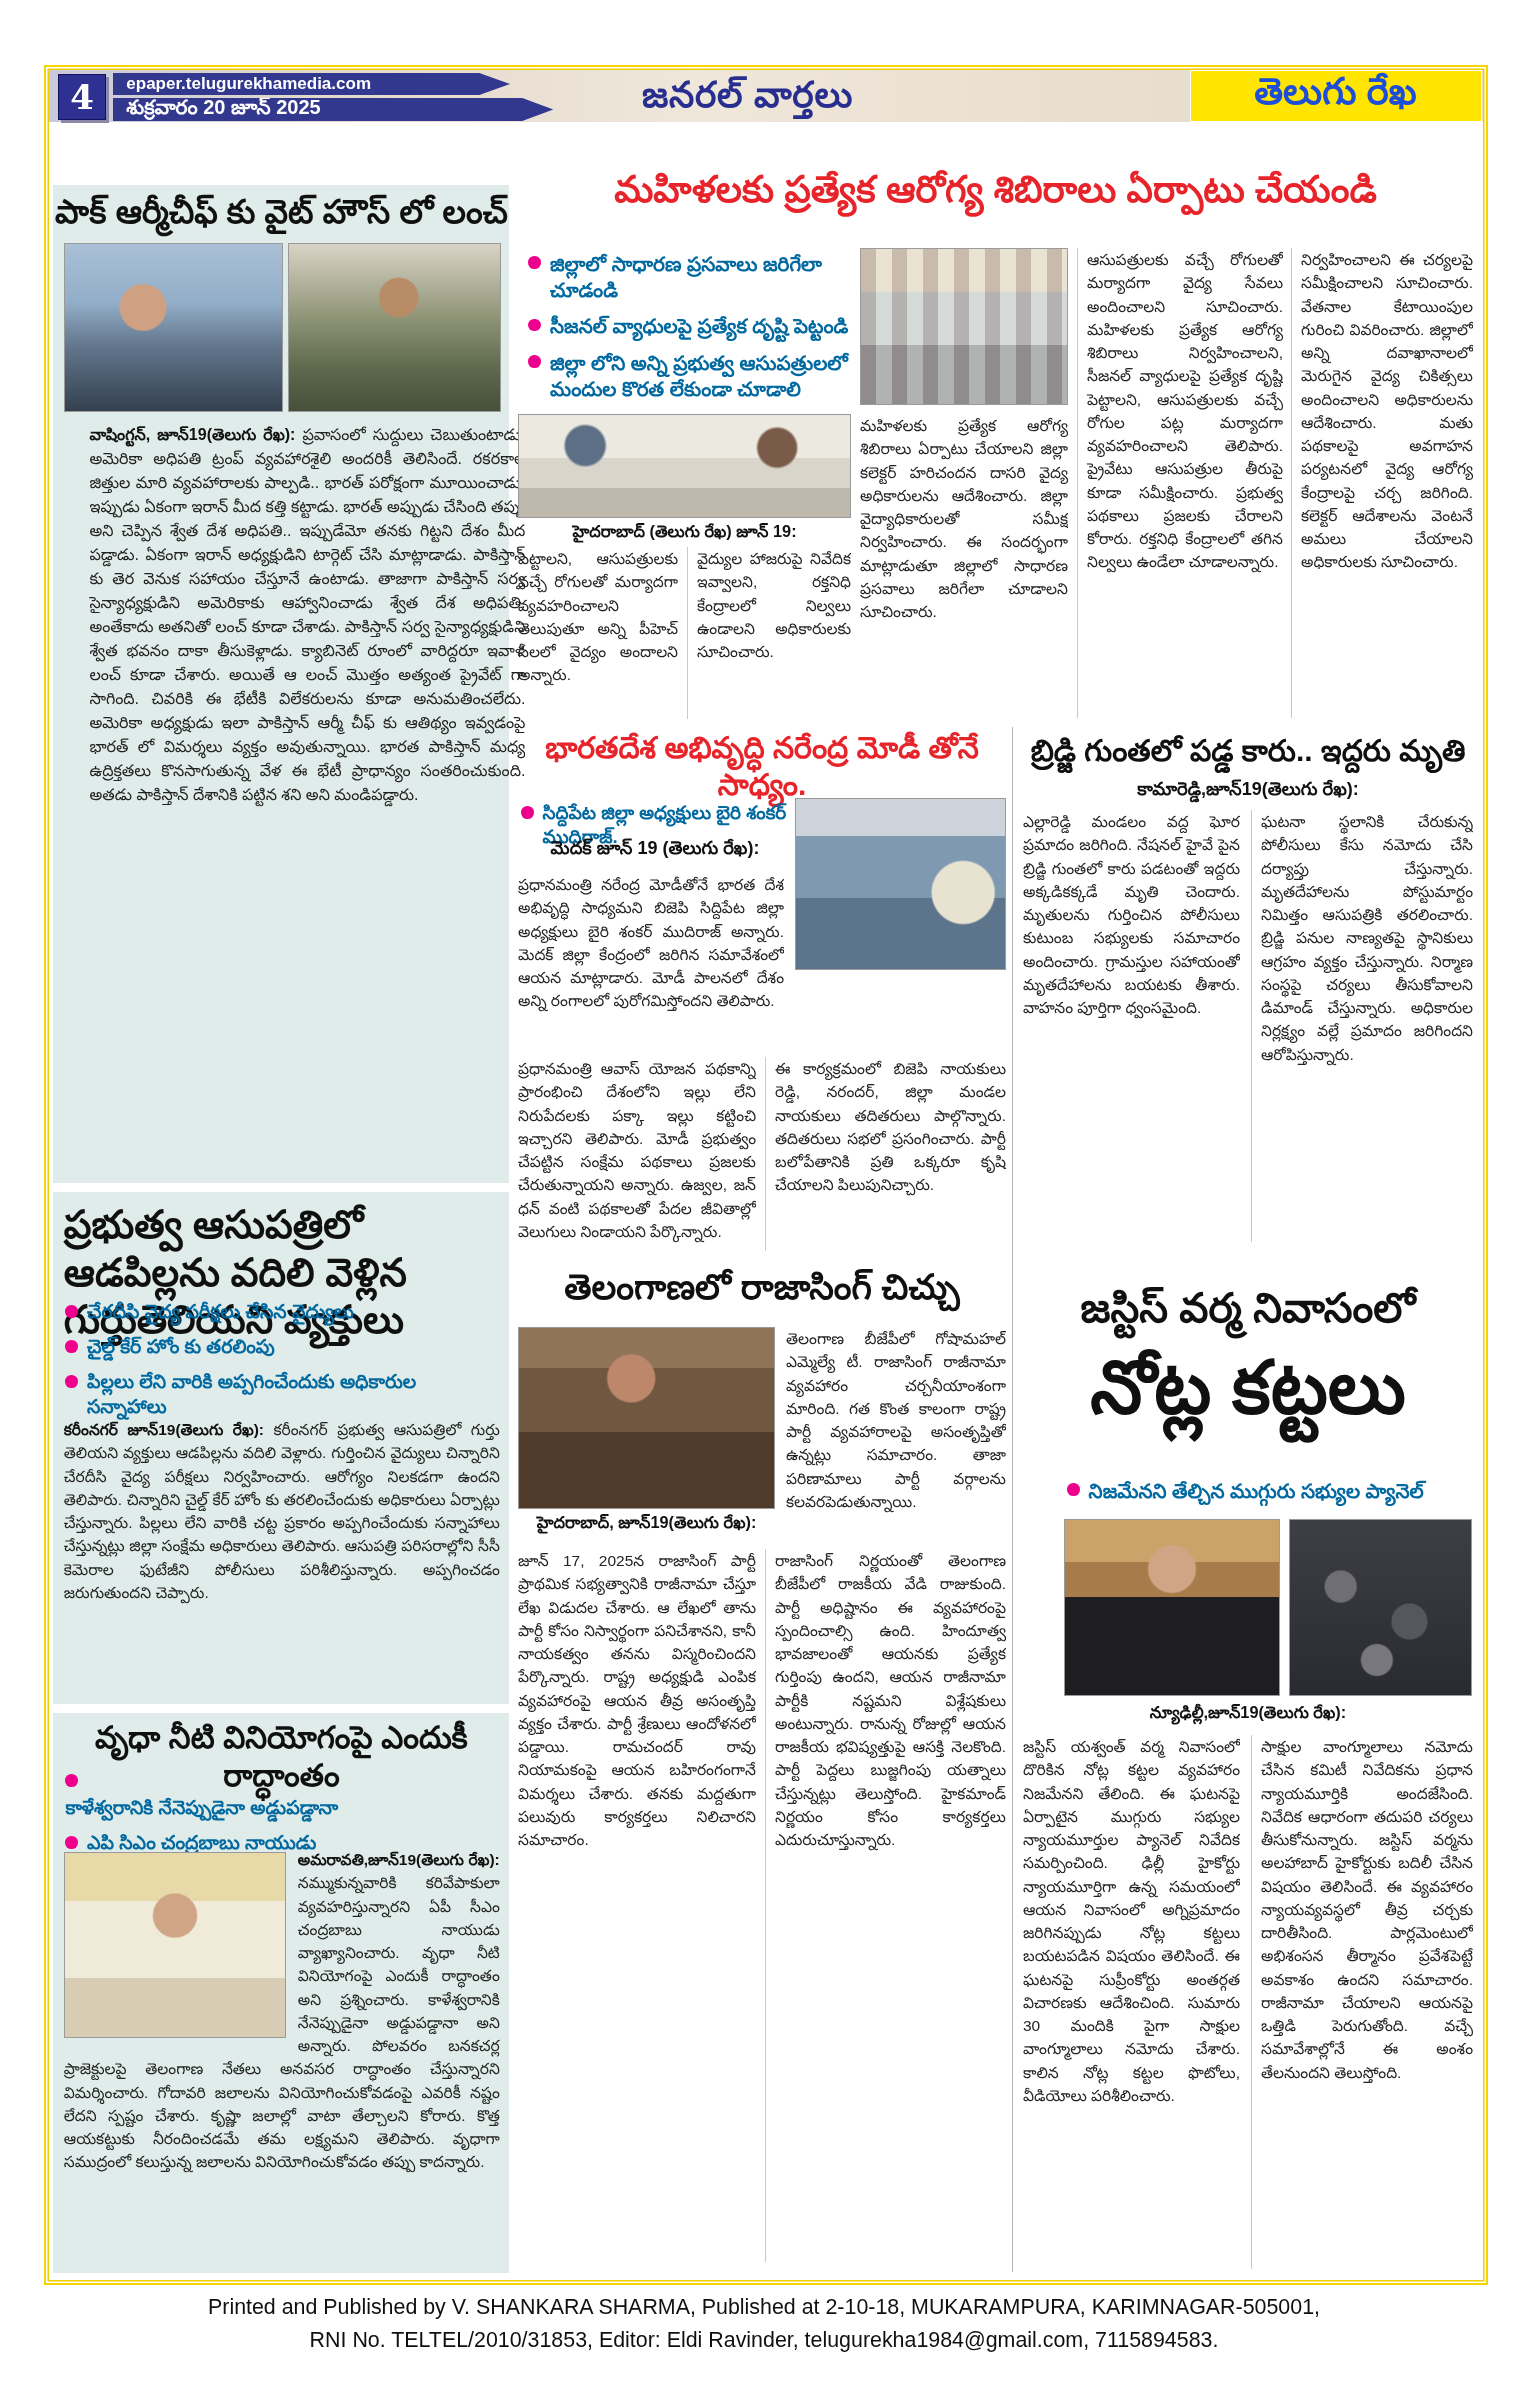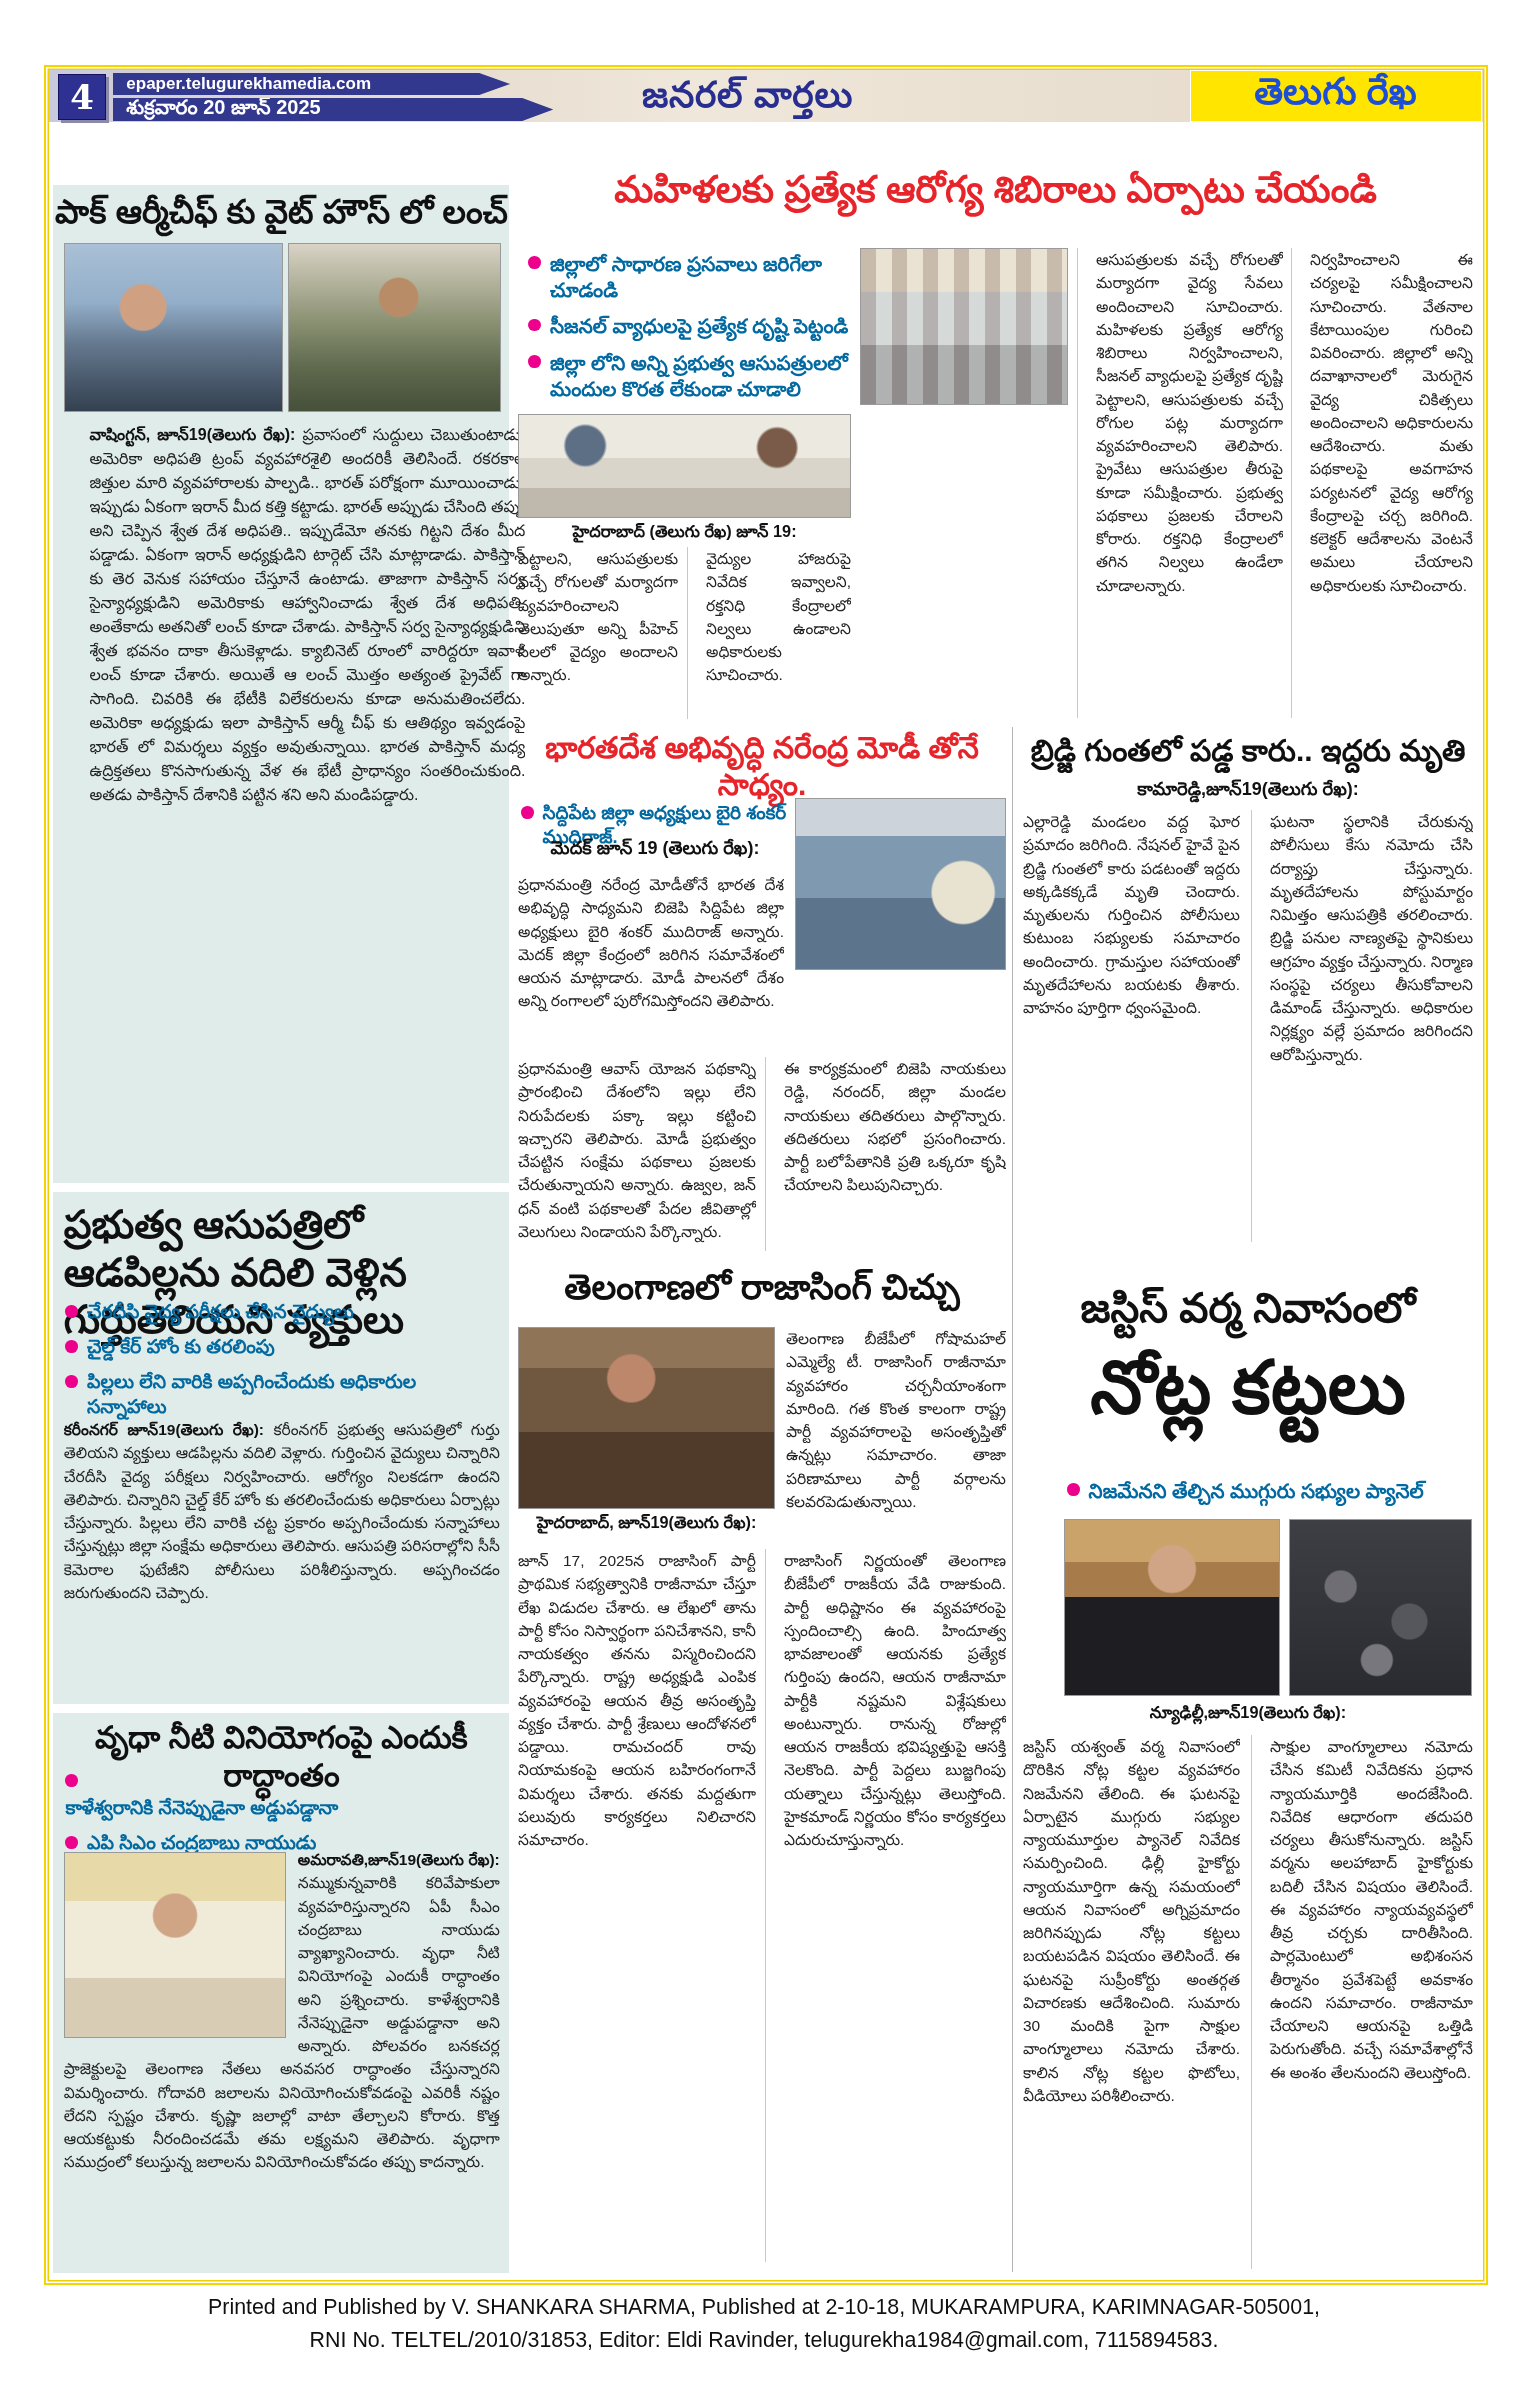--- a/index.html
+++ b/index.html
@@ -30,21 +30,21 @@
   .hl-red{color:#e8242b;}
   .center{text-align:center;}
   .col{position:absolute;overflow:hidden;text-align:justify;font-size:15.5px;line-height:1.5;color:#222;}
   .dl{font-weight:700;color:#111;}
   .cap{position:absolute;font-weight:700;font-size:16.3px;color:#111;text-align:center;}
   .photo{position:absolute;border:0.7px solid #9a9a9a;box-sizing:border-box;}
   .bullets{position:absolute;}
   .brow{display:flex;gap:9px;align-items:flex-start;font-weight:700;color:#0369a1;margin-bottom:10.4px;line-height:1.3;}
   .dot{width:12.6px;height:12.6px;border-radius:50%;background:#ec008c;flex:0 0 auto;margin-top:5.2px;}
   .vline{position:absolute;border-left:0.7px solid #b5b5b5;}
-  .colrule{border-left:0.7px solid #c9c9c9;padding-left:18px;box-sizing:border-box;}
+  .colrule{border-left:0.7px solid #c9c9c9;padding-left:9px;box-sizing:border-box;}
   
   .ph-trump{background:radial-gradient(circle at 36% 38%,#cfa182 0 13%,rgba(0,0,0,0) 14%),
             linear-gradient(180deg,#a9c0d6 0%,#93aec9 35%,#64788e 60%,#33404f 100%);}
   .ph-chief{background:radial-gradient(circle at 52% 32%,#b98c68 0 12%,rgba(0,0,0,0) 13%),
             linear-gradient(180deg,#d9d3c5 0%,#8d9375 45%,#5d684c 75%,#46503a 100%);}
   .ph-group{background:repeating-linear-gradient(90deg,rgba(123,94,74,.30) 0 15px,rgba(236,226,206,.28) 15px 31px),
             linear-gradient(180deg,#e9e3d6 0 28%,#cdd6dc 28% 62%,#99a0a8 62% 100%);}
   .ph-meeting{background:radial-gradient(circle at 20% 30%,#5c6f85 0 7%,rgba(0,0,0,0) 8%),
               radial-gradient(circle at 78% 32%,#7a5a48 0 7%,rgba(0,0,0,0) 8%),
               linear-gradient(180deg,#ece9e1 0 42%,#d9d5ca 42% 72%,#beb9ac 72% 100%);}
@@ -151,20 +151,23 @@
             <span>జిల్లా లోని అన్ని ప్రభుత్వ ఆసుపత్రులలో మందుల కొరత లేకుండా చూడాలి</span>
           </div>
         <div class="brow" style="font-size:20px;">
             <span class="dot"></span>
             <span>జిల్లా కలెక్టర్ హరిచందన దాసరి</span>
           </div>
       </div>
       <div class="photo ph-group" style="left:342px;top:81px;width:208px;height:157px;"></div>
       <div class="photo ph-meeting" style="left:0;top:247px;width:333px;height:104px;"></div>
       <div class="cap" style="left:0;top:355px;width:333px;">హైదరాబాద్ (తెలుగు రేఖ) జూన్ 19:</div>
+      <div class="col" style="left:342px;top:247px;width:208px;height:303px;">
+        <span>మహిళలకు ప్రత్యేక ఆరోగ్య శిబిరాలు ఏర్పాటు చేయాలని జిల్లా కలెక్టర్ హరిచందన దాసరి వైద్య అధికారులను ఆదేశించారు. జిల్లా వైద్యాధికారులతో సమీక్ష నిర్వహించారు. ఈ సందర్భంగా మాట్లాడుతూ జిల్లాలో సాధారణ ప్రసవాలు జరిగేలా చూడాలని సూచించారు.</span>
+      </div>
       <div class="col colrule" style="left:559px;top:81px;width:206px;height:470px;">
         <span>ఆసుపత్రులకు వచ్చే రోగులతో మర్యాదగా వైద్య సేవలు అందించాలని సూచించారు. మహిళలకు ప్రత్యేక ఆరోగ్య శిబిరాలు నిర్వహించాలని, సీజనల్ వ్యాధులపై ప్రత్యేక దృష్టి పెట్టాలని, ఆసుపత్రులకు వచ్చే రోగుల పట్ల మర్యాదగా వ్యవహరించాలని తెలిపారు. ప్రైవేటు ఆసుపత్రుల తీరుపై కూడా సమీక్షించారు. ప్రభుత్వ పథకాలు ప్రజలకు చేరాలని కోరారు. రక్తనిధి కేంద్రాలలో తగిన నిల్వలు ఉండేలా చూడాలన్నారు.</span>
       </div>
       <div class="col colrule" style="left:773px;top:81px;width:182px;height:470px;">
         <span>నిర్వహించాలని ఈ చర్యలపై సమీక్షించాలని సూచించారు. వేతనాల కేటాయింపుల గురించి వివరించారు. జిల్లాలో అన్ని దవాఖానాలలో మెరుగైన వైద్య చికిత్సలు అందించాలని అధికారులను ఆదేశించారు. మతు పథకాలపై అవగాహన పర్యటనలో వైద్య ఆరోగ్య కేంద్రాలపై చర్చ జరిగింది. కలెక్టర్ ఆదేశాలను వెంటనే అమలు చేయాలని అధికారులకు సూచించారు.</span>
       </div>
       <div class="col" style="left:0;top:380px;width:160px;height:172px;">
         <span>పెట్టాలని, ఆసుపత్రులకు వచ్చే రోగులతో మర్యాదగా వ్యవహరించాలని తెలుపుతూ అన్ని పీహెచ్ సీలలో వైద్యం అందాలని అన్నారు.</span>
       </div>
       <div class="col colrule" style="left:169px;top:380px;width:164px;height:172px;">

